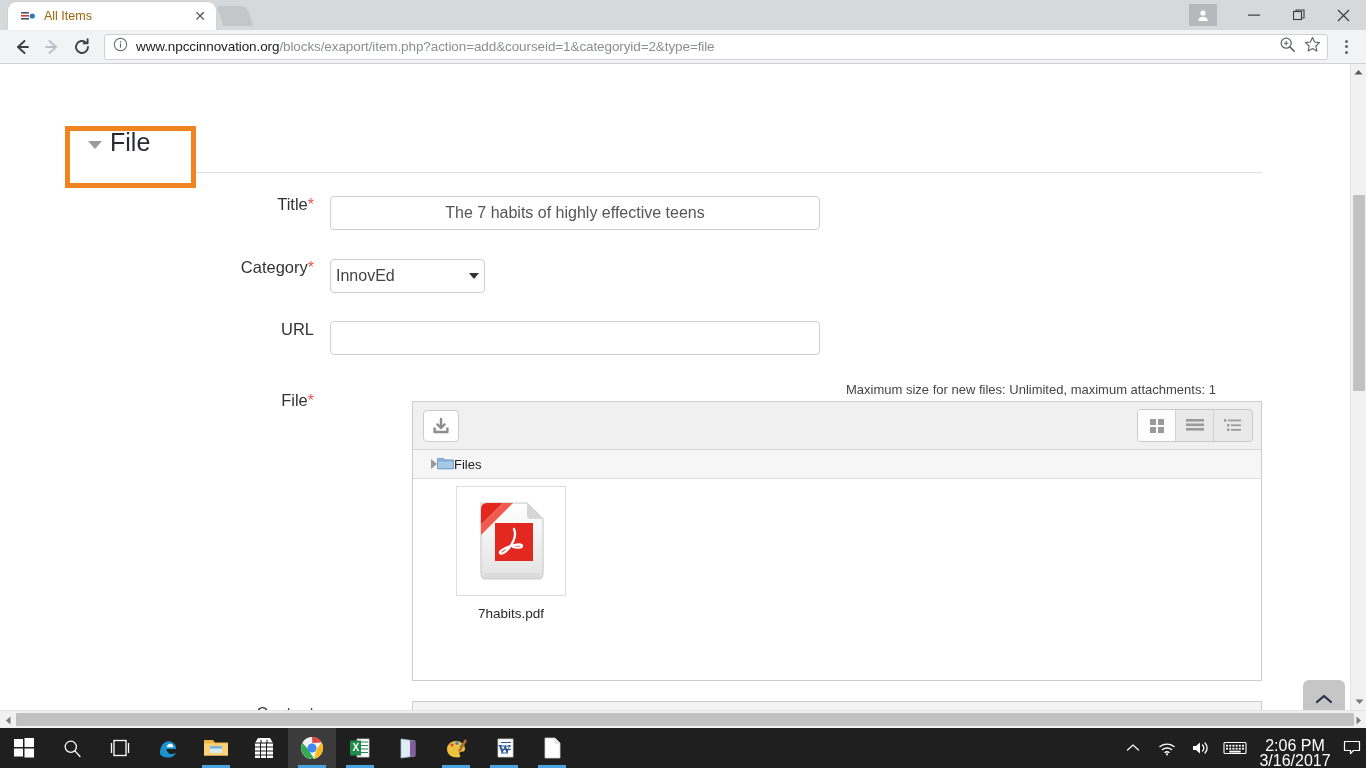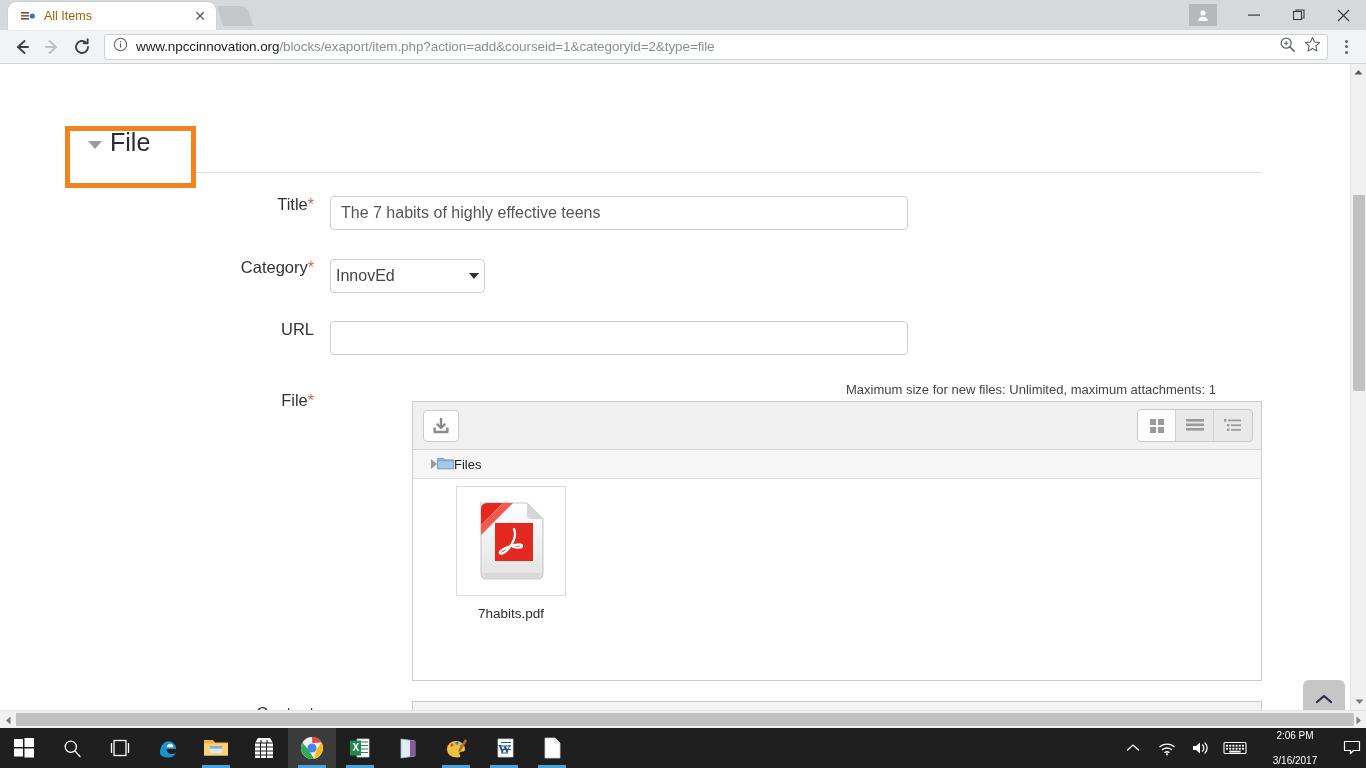--- a/index.html
+++ b/index.html
@@ -107,24 +107,25 @@
   }
 
   .frow { position: absolute; display: flex; align-items: flex-start; }
   .flabel {
     width: 330px; text-align: right; padding-right: 16px;
     font-size: 16.5px; color: #333; line-height: 1;
   }
   .req { color: #e8554d; font-size: 16px; }
 
   .tinput {
-    width: 578px; height: 34px; border: 1px solid #cfcfcf; border-radius: 4px;
+    width: 490px; height: 34px; border: 1px solid #cfcfcf; border-radius: 4px;
     background: #fff; font-size: 16px; color: #555;
     padding: 0 10px; font-family: "Liberation Sans", sans-serif;
     outline: none;
+    text-align: center;
   }
   .tselect {
     width: 155px; height: 34px; border: 1px solid #cfcfcf; border-radius: 4px;
     background: #fff; display: flex; align-items: center;
     padding: 0 5px; font-size: 16px; color: #444; justify-content: space-between; gap: 28px;
   }
   .sel-caret { width:0;height:0;border-left:5px solid transparent;border-right:5px solid transparent;border-top:6px solid #333; }
 
   
   .maxsize {
@@ -219,22 +220,22 @@
   }
   .tb-item.active { background: #3b3b3b; }
   .tb-underline { position: absolute; bottom: 0; left: 10px; width: 28px; height: 3px; background: #4aa3e0; }
   .tray {
     position: absolute; right: 0; top: 0; height: 40px;
     display: flex; align-items: center; gap: 0; color: #fff;
   }
   .tray-ico { width: 34px; height: 40px; display:flex;align-items:center;justify-content:center; }
   .clock {
     width: 86px; height: 40px; display: flex; flex-direction: column;
-    align-items: center; justify-content: space-between; color: #fff;
-    font-size: 10px; line-height: 15px;
+    align-items: center; justify-content: flex-end; color: #fff;
+    font-size: 16px; line-height: 15px;
   }
   .notif { width: 28px; height: 40px; display:flex;align-items:center;justify-content:center;}
 </style>
 </head>
 <body>
 
 <div class="browser">
 
   <div class="tabstrip">
     <div class="tab">

